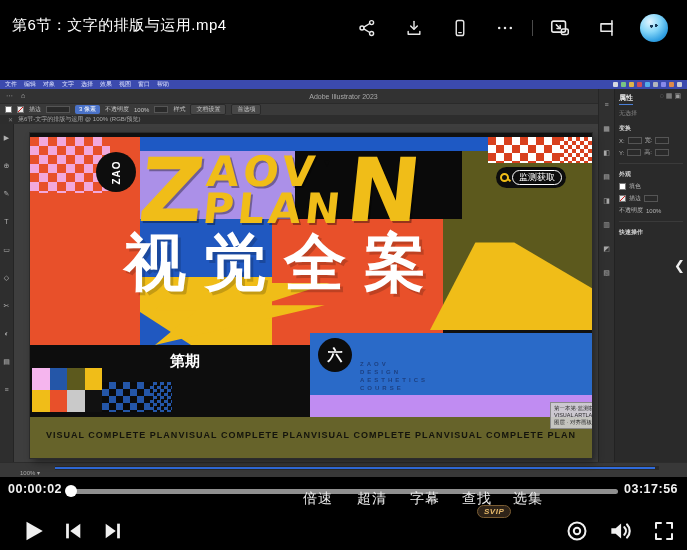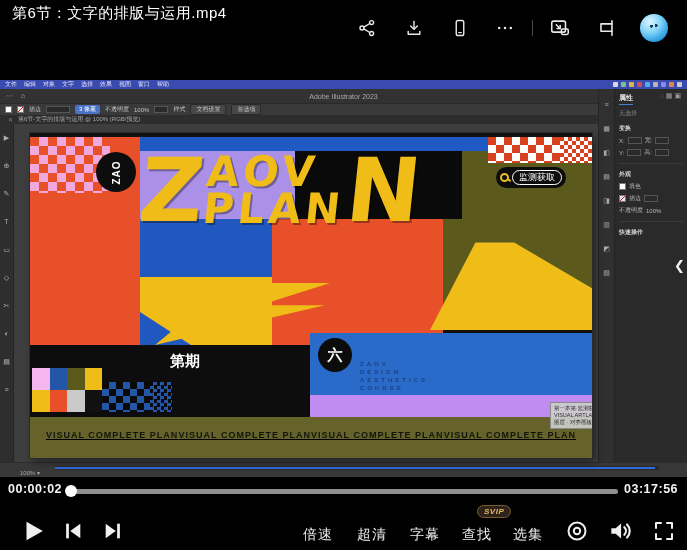--- a/index.html
+++ b/index.html
@@ -2,36 +2,36 @@
 <html><head>
 <meta charset="utf-8">
 <style>
   * { margin:0; padding:0; box-sizing:border-box; }
   html,body { background:#000; }
   body { font-family:"Liberation Sans","DejaVu Sans",sans-serif; }
   #root { position:relative; width:687px; height:550px; background:#000; overflow:hidden; }
   .abs { position:absolute; }
 
   
-  .pl-title { left:12px; top:4px; font-size:15px; color:#fff; letter-spacing:.5px; }
+  .pl-title { left:12px; top:16px; font-size:15px; color:#fff; letter-spacing:.5px; }
   .topicons { left:350px; top:13px; width:330px; height:30px; display:flex; align-items:center; }
   .ticon { width:22px; height:22px; display:flex; align-items:center; justify-content:center; }
   .ticon svg { stroke:#e8e8e8; fill:none; stroke-width:1.7; stroke-linecap:round; stroke-linejoin:round; }
   .tdivider { width:1px; height:16px; background:#4a4a4a; margin:0 10px; }
   .avatar { width:28px; height:28px; border-radius:50%;
     background:radial-gradient(circle at 35% 28%, #dff4ff, #86d7f9 38%, #2f9fe2 72%, #1474b6); position:relative; }
   .avatar i { position:absolute; inset:0; border-radius:50%;
     background-image:radial-gradient(circle at 41% 44%, #173a58 0 1.3px, transparent 1.6px),
                      radial-gradient(circle at 58% 41%, #173a58 0 1.3px, transparent 1.6px); }
 
   .time { top:482px; font-size:12.5px; font-weight:bold; color:#f2f2f2; letter-spacing:.5px; }
   .track { left:66px; top:489px; width:552px; height:5px; background:#8f8f8f; border-radius:3px; }
   .knob { left:65px; top:485px; width:12px; height:12px; border-radius:50%; background:#fff; }
 
-  .ctrl-label { top:526px; font-size:14px; color:#ededed; letter-spacing:1px; }
+  .ctrl-label { top:490px; font-size:14px; color:#ededed; letter-spacing:1px; }
   .csvg { display:block; }
   .csvg .st { stroke:#f0f0f0; fill:none; stroke-width:2; stroke-linecap:round; stroke-linejoin:round; }
   .csvg .fl { fill:#f0f0f0; }
   .svip { left:477px; top:505px; background:#2e2318; border:1px solid #7a5c32; border-radius:8px;
     padding:1px 6px; font-size:8px; font-weight:bold; font-style:italic; color:#e6b96a; letter-spacing:.5px; }
 
   
   .taskbar { left:0; top:80px; width:687px; height:9px; background:#3b4aae; display:flex; align-items:center; }
   .menus { display:flex; gap:7px; padding-left:5px; font-size:6px; color:#dde2ff; white-space:nowrap; }
   .tray { margin-left:auto; display:flex; gap:3px; padding-right:5px; }
@@ -109,21 +109,21 @@
   .swgrid { display:grid; grid-template-columns:repeat(4,17.5px); grid-auto-rows:22px; }
   .issue { display:flex; color:#fff; font-weight:900; }
   .issue .s { font-size:15px; padding-top:5px; }
   .issue .n { font-size:52px; line-height:46px; letter-spacing:2px; font-family:"DejaVu Sans",sans-serif; }
 
   .six-circle { width:34px; height:34px; border-radius:50%; background:#0c0c0c; color:#fff;
     display:flex; align-items:center; justify-content:center; font-size:15px; font-weight:bold; }
   .topic-title { font-size:17px; font-weight:900; color:#0c0c14; letter-spacing:2px; white-space:nowrap; }
   .topic-lines { font-size:6px; font-weight:bold; letter-spacing:3px; line-height:8px; color:rgba(10,10,40,.45); }
 
-  .footer-band { display:flex; justify-content:space-between; align-items:flex-start; padding:13px 16px 0 16px;text-decoration:underline; }
+  .footer-band { display:flex; justify-content:space-between; align-items:flex-start; padding:13px 16px 0 16px; }
   .footer-band span { font-size:9px; font-weight:800; letter-spacing:1px; color:#14140c; white-space:nowrap; }
 
   .tooltip { background:rgba(205,205,205,.92); border:1px solid #8a8a8a; font-size:5.5px; line-height:6.8px;
     color:#2a2a2a; padding:2px 3px; overflow:hidden; }
 </style>
 </head>
 <body>
 
 <div id="root">
 
@@ -321,20 +321,21 @@
       </span>
       <span class="bn">N</span>
     </div>
     <div class="blk brand-arrow" style="left:292px;top:24px">▼</div>
 
     <div class="blk search-pill" style="left:466px;top:34px">
       <span class="mag"></span>
       <span class="lbl">监测获取</span>
     </div>
 
+    <div class="blk headline" style="left:94px;top:88px">视觉全案</div>
 
     <div class="blk" style="left:0;top:212px;width:280px;height:72px;background:#0d0d0d"></div>
     <div class="blk swgrid" style="left:2px;top:235px">
       <i style="background-color: rgb(245, 181, 238);"></i>
         <i style="background-color: rgb(36, 86, 168);"></i>
         <i style="background-color: rgb(92, 89, 29);"></i>
         <i style="background-color: rgb(240, 189, 24);"></i>
       <i style="background-color: rgb(240, 189, 24);"></i>
         <i style="background-color: rgb(232, 80, 42);"></i>
         <i style="background-color: rgb(201, 201, 201);"></i>

